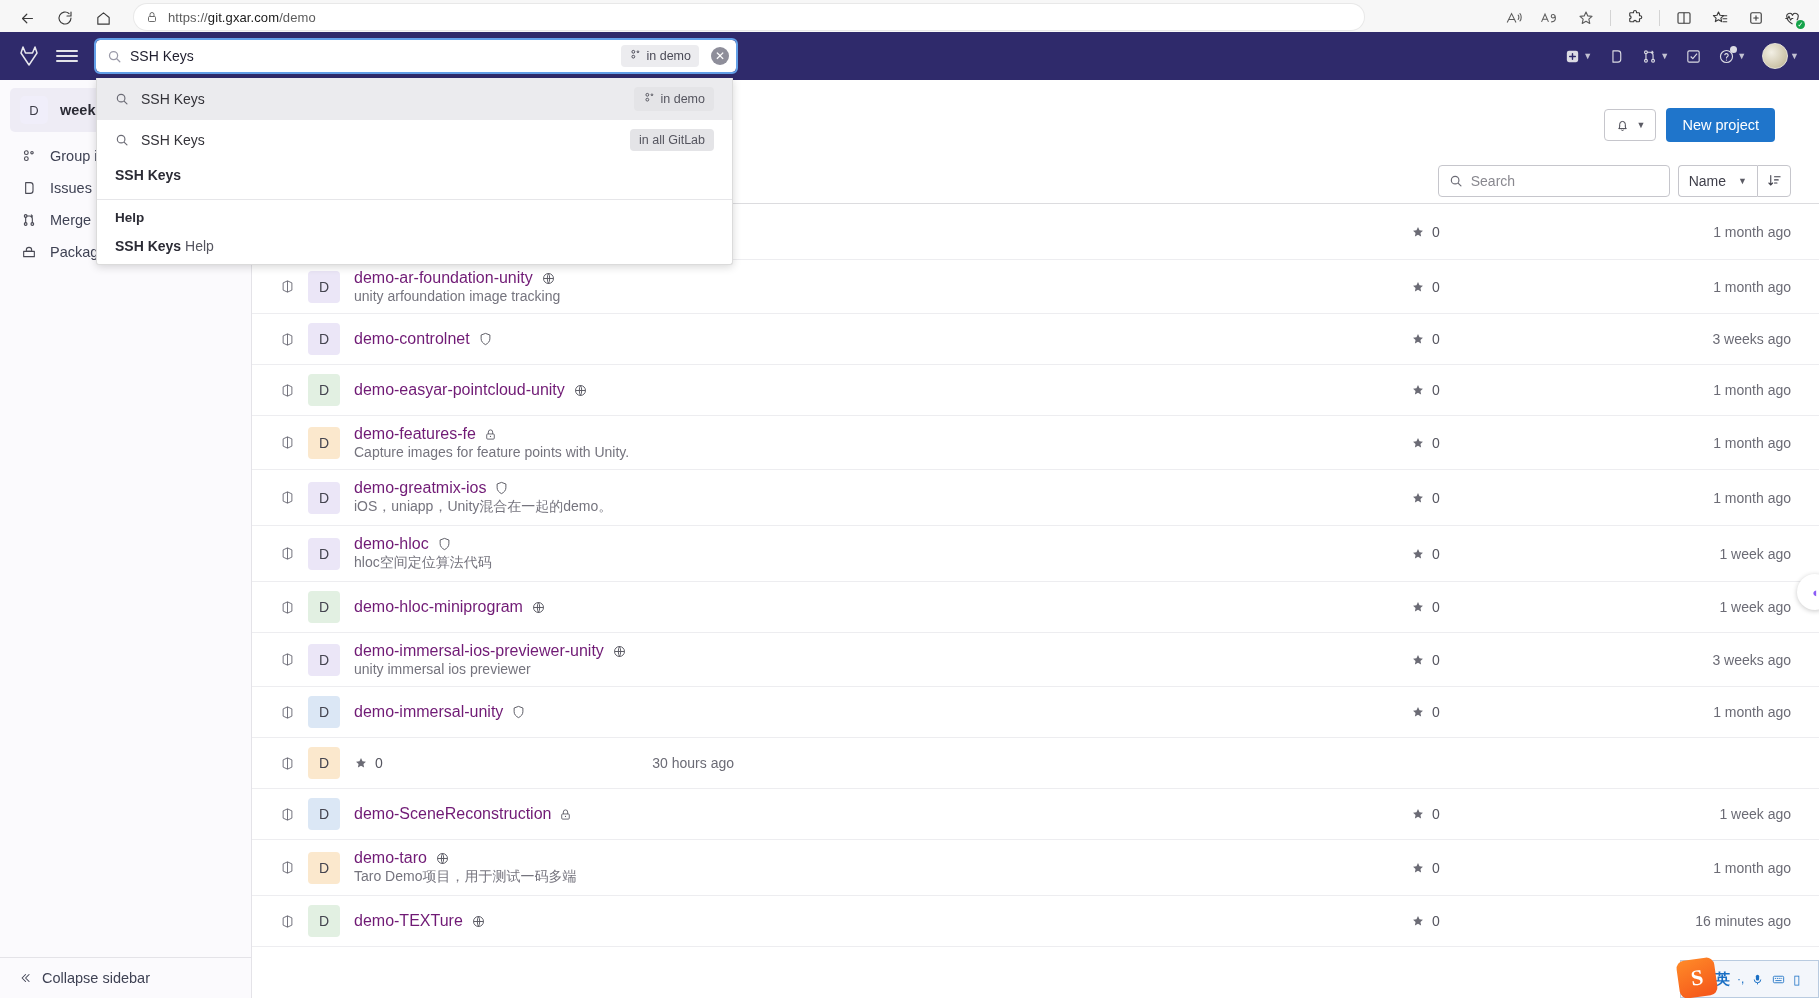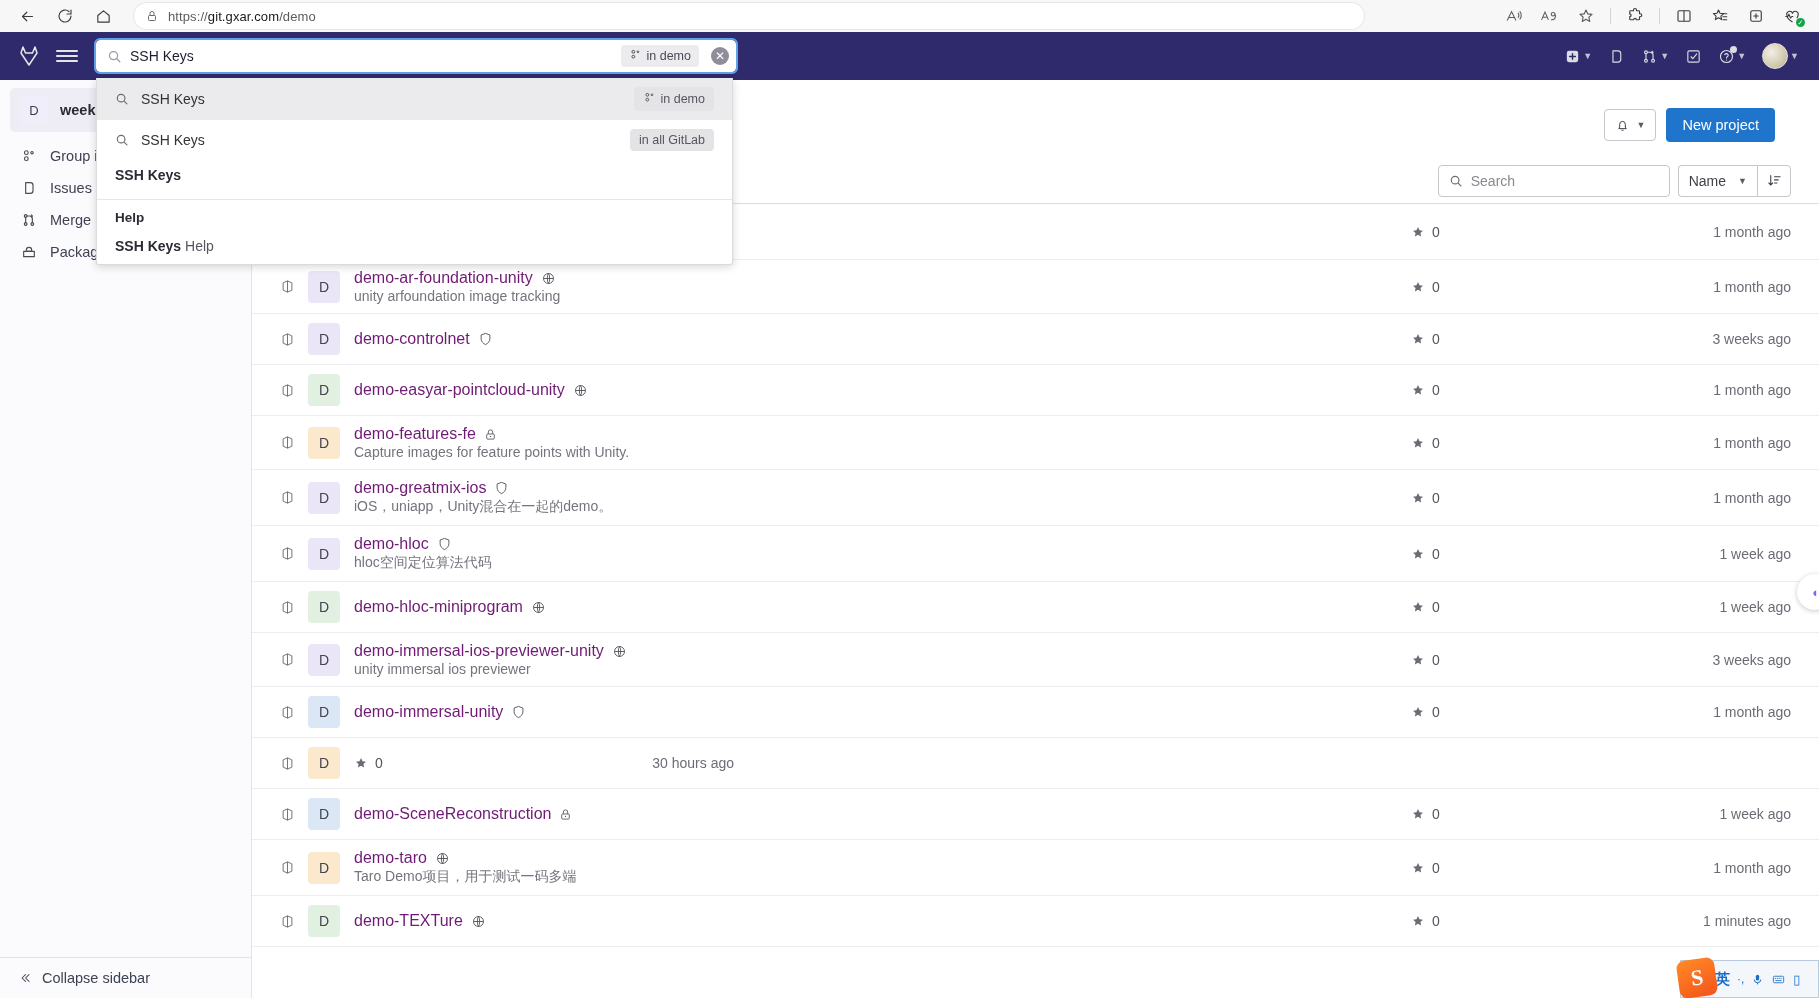--- a/index.html
+++ b/index.html
@@ -4,22 +4,22 @@
 <style>
   * { box-sizing: border-box; margin: 0; padding: 0; }
   html, body {
     width: 1819px; height: 998px;
     font-family: "Liberation Sans", sans-serif;
     background: #fff; overflow: hidden;
   }
 
   
   .browser-bar {
-    height: 32px; background: #f7f7f7; display: flex; align-items: center;
-    padding: 12px 10px; gap: 4px; position: relative;
+    height: 32px; background: #f7f7f7; display: flex; align-items: flex-start;
+    padding: 4px 10px; gap: 4px; position: relative;
   }
   .nav-btn {
     width: 34px; height: 28px; display: flex; align-items: center; justify-content: center;
     color: #3b3b3b; border-radius: 4px;
   }
   .url-pill {
     flex: 0 0 auto; width: 1230px; height: 26px; margin-left: 10px;
     background: #fff; border-radius: 13px; display: flex; align-items: center;
     padding: 0 12px; gap: 10px; box-shadow: 0 0 0 1px rgba(0,0,0,.06);
   }
@@ -918,21 +918,21 @@
             </span>
           </span>
           <span class="pr-stars">
             <span style="display:flex;color:#6b6b75">
               <svg width="14" height="14" viewBox="0 0 24 24" fill="currentColor">
                 <path d="M12 3.5l2.6 5.5 5.9.7-4.3 4.1 1.1 5.9L12 16.8 6.7 19.7l1.1-5.9L3.5 9.7l5.9-.7z"></path>
               </svg>
             </span>
             <span>0</span>
           </span>
-          <span class="pr-time">1 minutes ago</span>
+          <span class="pr-time">16 minutes ago</span>
         </div>
       </div>
 
     <div class="right-tab">
       <span style="color:#8b5cf6;font-size:13px">◖</span>
     </div>
   </div>
 </div>
 
 <div class="ime-bar">

